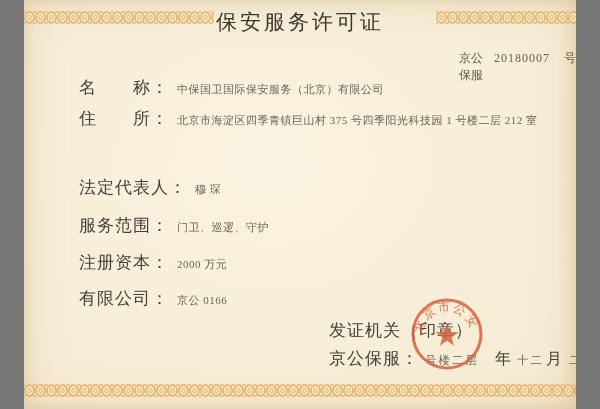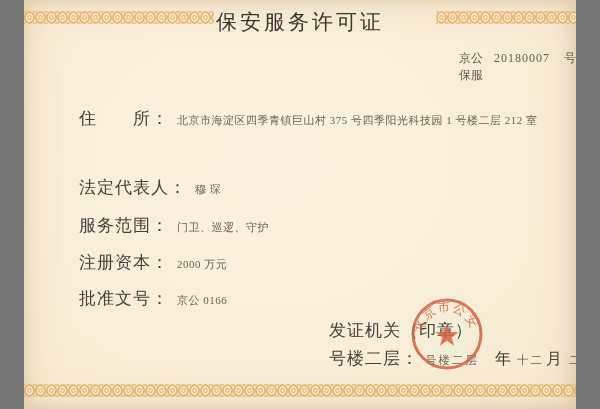--- a/index.html
+++ b/index.html
@@ -86,46 +86,48 @@
 
   <div class="title">保安服务许可证</div>
 
   <div class="license-no">
     <span class="prefix">京公保服</span>
     <span class="num">20180007</span>
     <span class="suffix">号</span>
   </div>
 
   <div class="row row-name">
+    <span class="label">名　　称：</span>
+    <span class="value">中保国卫国际保安服务（北京）有限公司</span>
   </div>
   <div class="row row-addr">
     <span class="label">住　　所：</span>
     <span class="value">北京市海淀区四季青镇巨山村 375 号四季阳光科技园 1 号楼二层 212 室</span>
   </div>
   <div class="row row-scope">
     <span class="label">服务范围：</span>
     <span class="value">门卫、巡逻、守护</span>
   </div>
   <div class="row row-rep">
     <span class="label">法定代表人：</span>
     <span class="value">穆 琛</span>
   </div>
   <div class="row row-capital">
     <span class="label">注册资本：</span>
     <span class="value">2000 万元</span>
   </div>
   <div class="row row-approval">
-    <span class="label">批准文号：</span>
+    <span class="label">有限公司：</span>
     <span class="value">京公 0166</span>
   </div>
 
   <div class="issuer">发证机关（印章）</div>
 
   <div class="dateline">
-    <span class="dlabel">号楼二层：</span>
+    <span class="dlabel">京公保服：</span>
     <span class="dval yearv">号楼二层</span>
     <span class="dunit yearu">年</span>
     <span class="dval monthv">十二</span>
     <span class="dunit monthu">月</span>
     <span class="dval dayv">二十四</span>
     <span class="dunit dayu">日</span>
   </div>
 
   <svg class="seal" width="80" height="80" viewBox="0 0 80 80">
     <defs>

